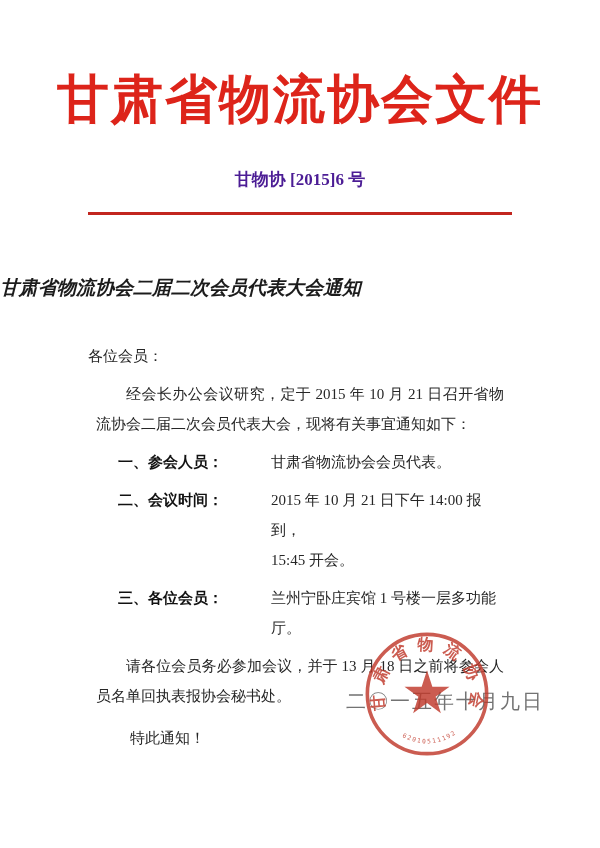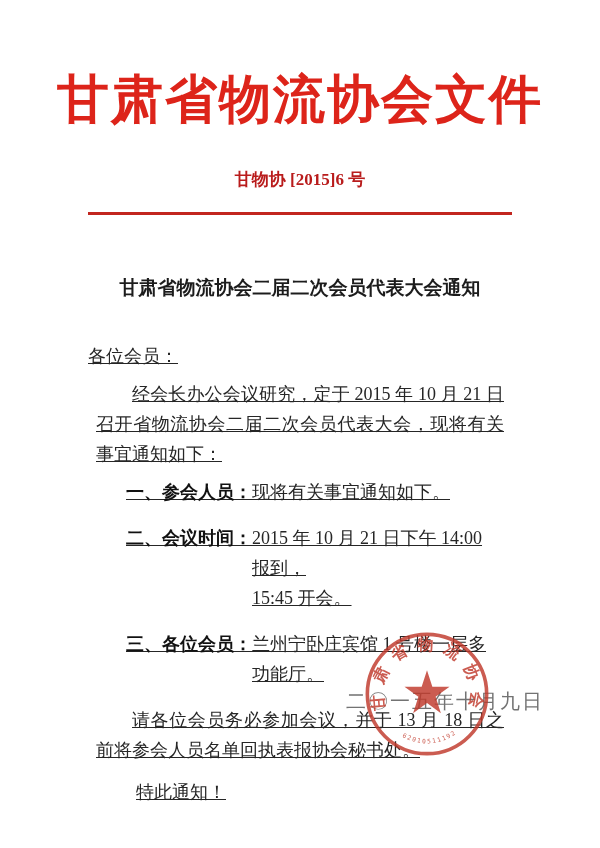--- a/index.html
+++ b/index.html
@@ -27,54 +27,55 @@
     letter-spacing: 2px;
     color: #dd241a;
     white-space: nowrap;
   }
   .doc-number {
     margin: 30px 0 4px 0;
     text-align: center;
     font-size: 17px;
     line-height: 24px;
     font-weight: bold;
-    color: #b91c1c;
+    color: #4c1d95;
   }
   .red-divider {
     margin: 20px 88px 0 88px;
     height: 3px;
     background: #c2261f;
     border: none;
   }
   .notice-title {
     margin: 58px 0 0 0;
-    text-align: center;
+    text-align: left;
     font-size: 19px;
     line-height: 30px;
     font-weight: bold;
     color: #1c1c1c;
+    font-style: italic;
   }
   .body-text {
     margin: 0 88px;
-    font-size: 18px;
+    font-size: 15px;
     line-height: 30px;
-    text-decoration: underline;
   }
   .salutation {
     margin: 38px 0 0 0;
   }
   .para {
     margin: 8px;
     text-indent: 2em;
     text-align: justify;
   }
   .item {
     display: flex;
     padding-left: 22px;
-    margin: 16px;
+    margin: 8px;
+    gap: 48px;
   }
   .item-first { margin-top: 8px; }
   .item .label {
     font-weight: bold;
     white-space: nowrap;
     color: #111111;
   }
   .item .content { }
   .closing { margin-top: 4px; }
   .final-note { margin: 12px; text-indent: 2em; }
@@ -111,21 +112,21 @@
   <h2 class="notice-title">甘肃省物流协会二届二次会员代表大会通知</h2>
 
   <div class="body-text">
 
     <p class="salutation">各位会员：</p>
 
     <p class="para">经会长办公会议研究，定于 2015 年 10 月 21 日召开省物流协会二届二次会员代表大会，现将有关事宜通知如下：</p>
 
     <p class="item item-first">
       <span class="label">一、参会人员：</span>
-      <span class="content">现将有关事宜通知如下。</span>
+      <span class="content">甘肃省物流协会会员代表。</span>
     </p>
 
     <p class="item">
       <span class="label">二、会议时间：</span>
       <span class="content">
         <span>2015 年 10 月 21 日下午 14:00 报到，</span><br>
         <span>15:45 开会。</span>
       </span>
     </p>
 

